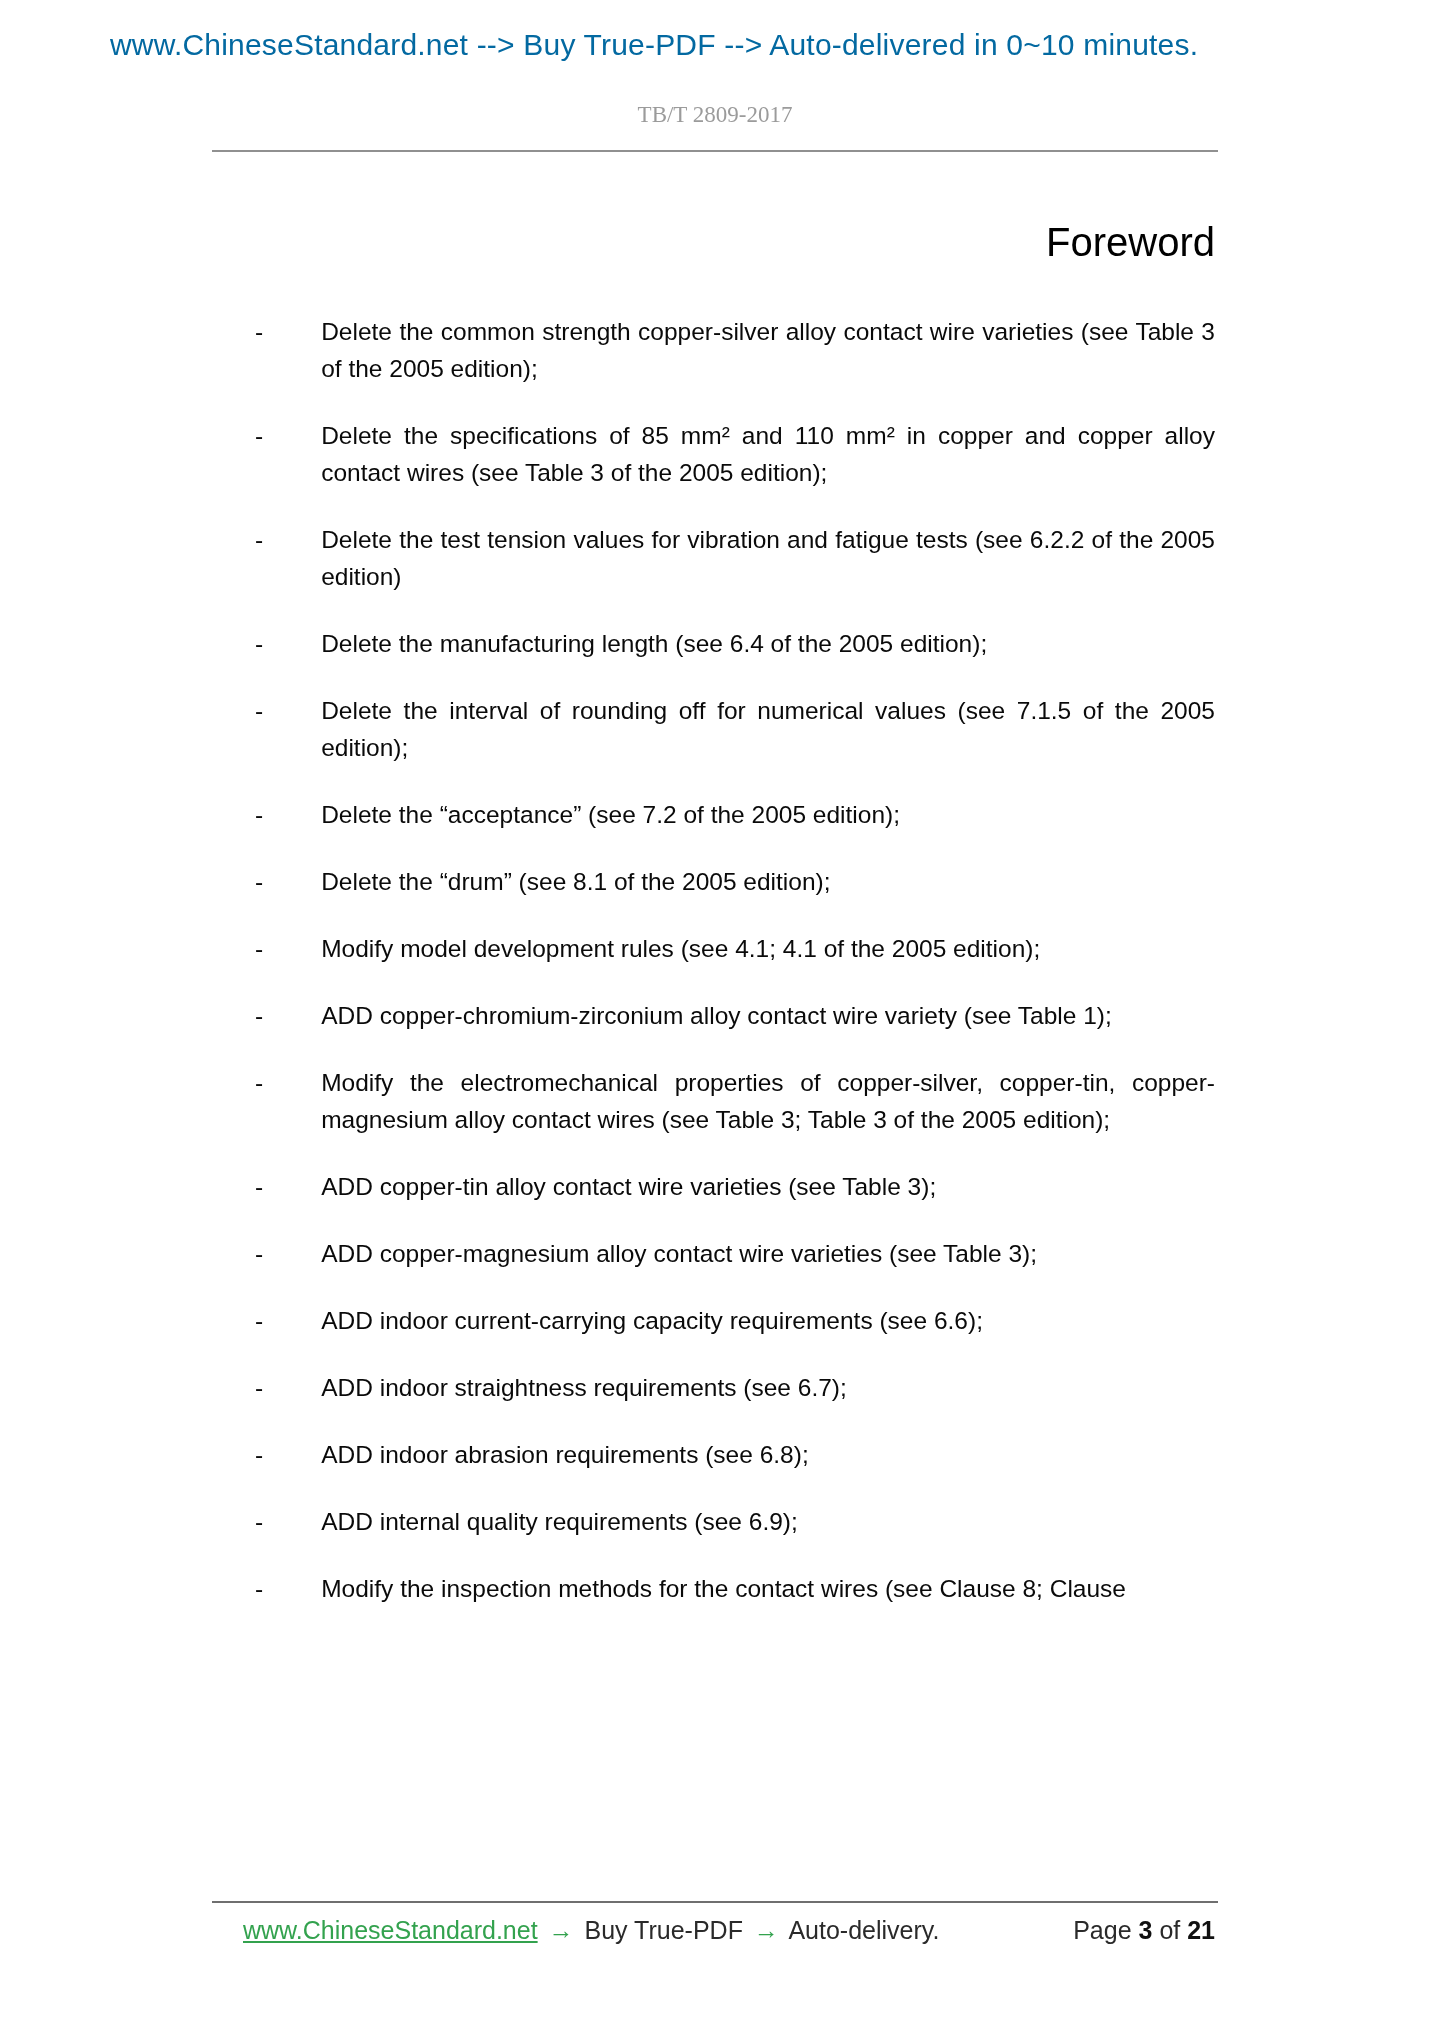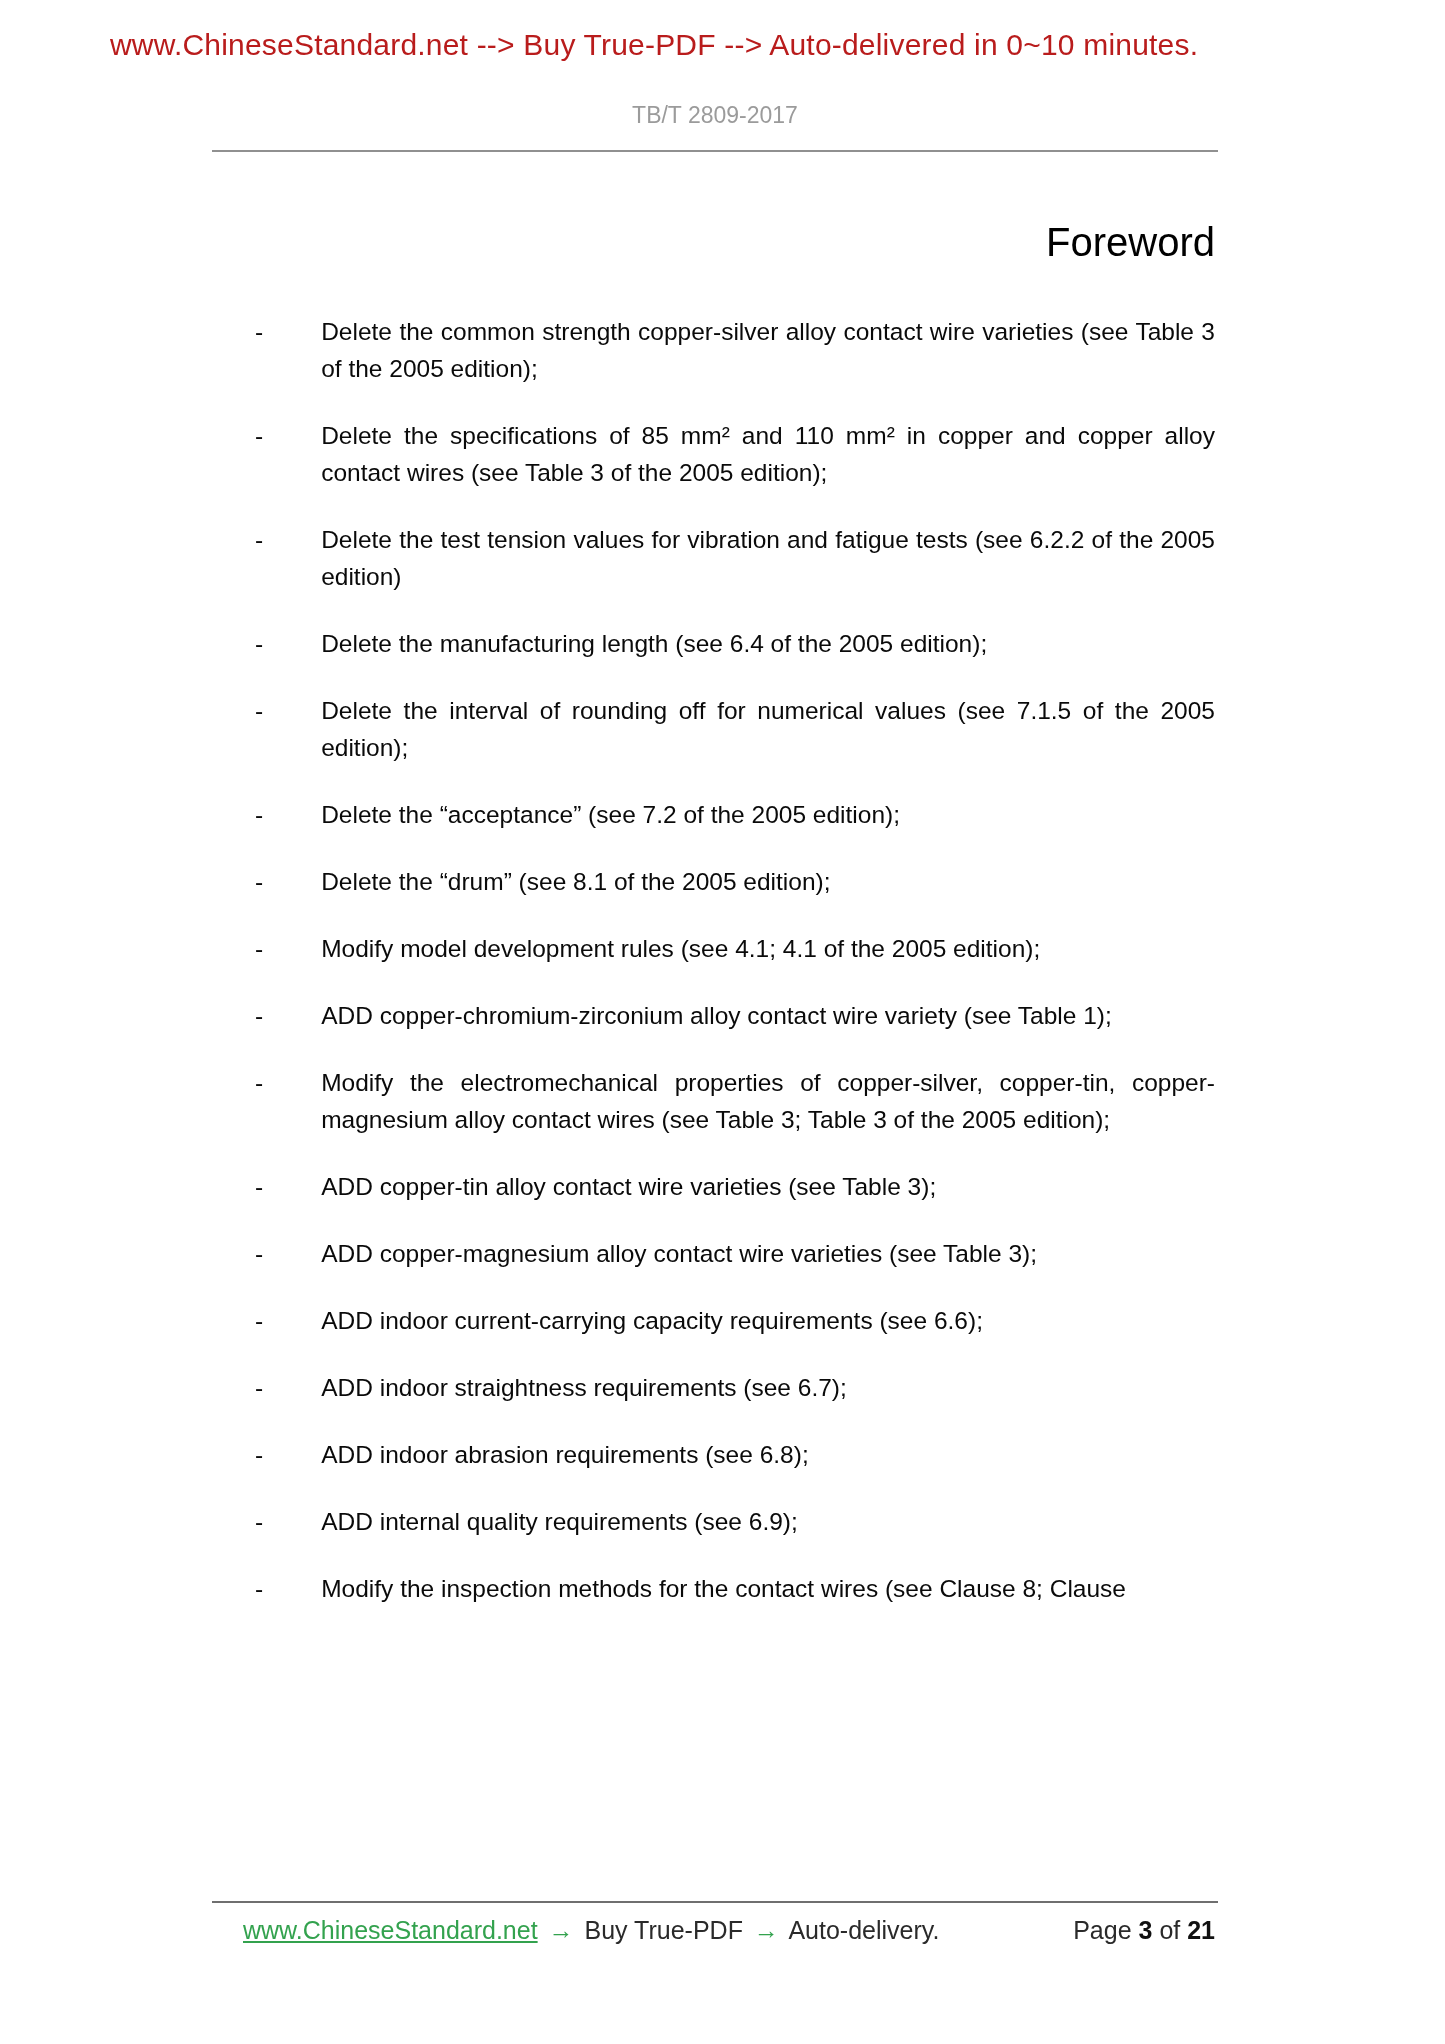--- a/index.html
+++ b/index.html
@@ -12,32 +12,33 @@
     background: #ffffff;
     font-family: "Liberation Sans", sans-serif;
     color: #000;
     overflow: hidden;
   }
   .top-banner {
     position: absolute;
     top: 28px;
     left: 110px;
     font-size: 30px;
-    color: #b91c1c;
+    color: #0369a1;
     letter-spacing: 0.2px;
     white-space: nowrap;
   }
   .doc-code {
     position: absolute;
     top: 102px;
     left: 215px;
     width: 1000px;
     text-align: center;
     font-size: 23px;
     color: #9b9b9b;
+    font-family: Liberation Serif, serif;
   }
   .header-rule {
     position: absolute;
     top: 150px;
     left: 212px;
     width: 1006px;
     border-top: 2px solid #909090;
   }
   .content {
     position: absolute;

